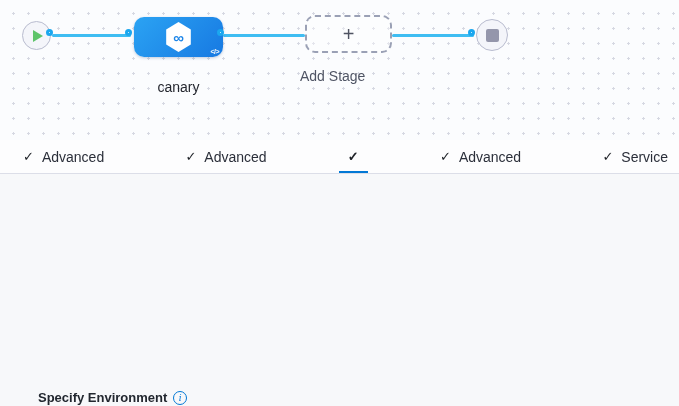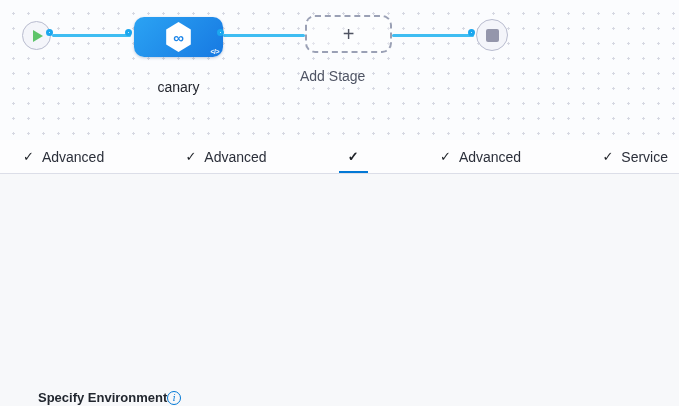--- a/index.html
+++ b/index.html
@@ -33,21 +33,21 @@
 
   
   .tabbar { position:absolute; left:0; top:140px; width:679px; height:34px; background:#fdfdfe;
             border-bottom:1px solid #dcdee8; display:flex; justify-content:space-between; padding:0 2px 0 14px; }
   .tab { display:flex; align-items:center; gap:8px; padding:0 9px; height:100%; font-size:14px; color:#2b2f3a; cursor:pointer; }
   .tab .check { font-size:13px; color:#1d2026; }
   .tab.active { font-weight:bold; color:#22272f; box-shadow:inset 0 -2px 0 #0278d5; }
 
   
   .content { position:absolute; left:0; top:175px; width:679px; height:231px; background:#f7f8fa; }
-  .field-label-row { position:absolute; left:38px; top:215px; display:flex; align-items:center; }
+  .field-label-row { position:absolute; left:38px; top:215px; display:flex; align-items:center; gap:6px; }
   .field-label { font-size:13px; font-weight:bold; color:#22272f; }
   .info-icon { width:14px; height:14px; border:1px solid #0278d5; border-radius:50%; color:#0278d5;
             font-family:"DejaVu Serif", serif; font-style:italic; font-size:9px;
             display:flex; align-items:center; justify-content:center; }
 </style>
 </head>
 <body>
 
 <div class="screen">
 

